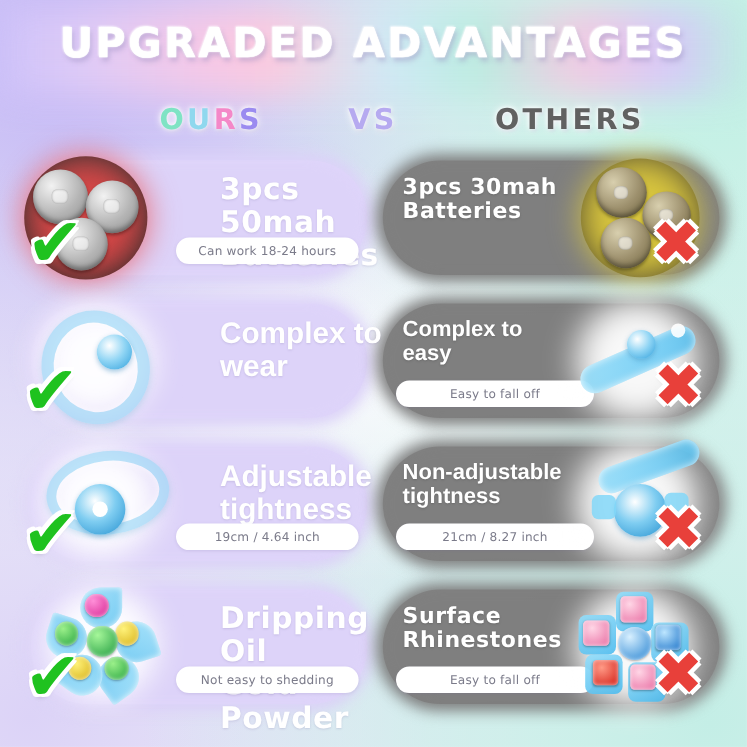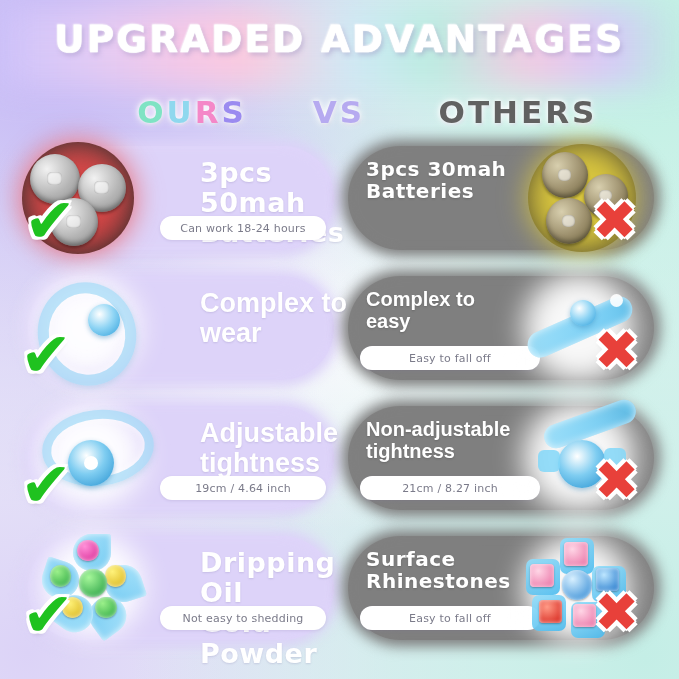--- a/index.html
+++ b/index.html
@@ -88,21 +88,21 @@
   .col-headers {
     position: absolute;
     left: 0;
     top: 94px;
     width: 679px;
     height: 44px;
   }
   .hdr {
     position: absolute;
     top: 0;
-    font-size: 31px;
+    font-size: 26px;
     font-weight: bold;
     letter-spacing: 3px;
     white-space: nowrap;
     text-shadow: 0 0 4px #ffffff, 0 0 8px #ffffff, 1px 2px 3px rgba(160,150,190,0.35);
   }
   .hdr-ours  { left: 122px; width: 140px; text-align: center; }
   .hdr-vs    { left: 300px; width: 78px;  text-align: center; color: #b6aaf0; }
   .hdr-other { left: 418px; width: 200px; text-align: center; color: #616161; }
 
   .hdr-ours .l1 { color: #7fe3c4; }

